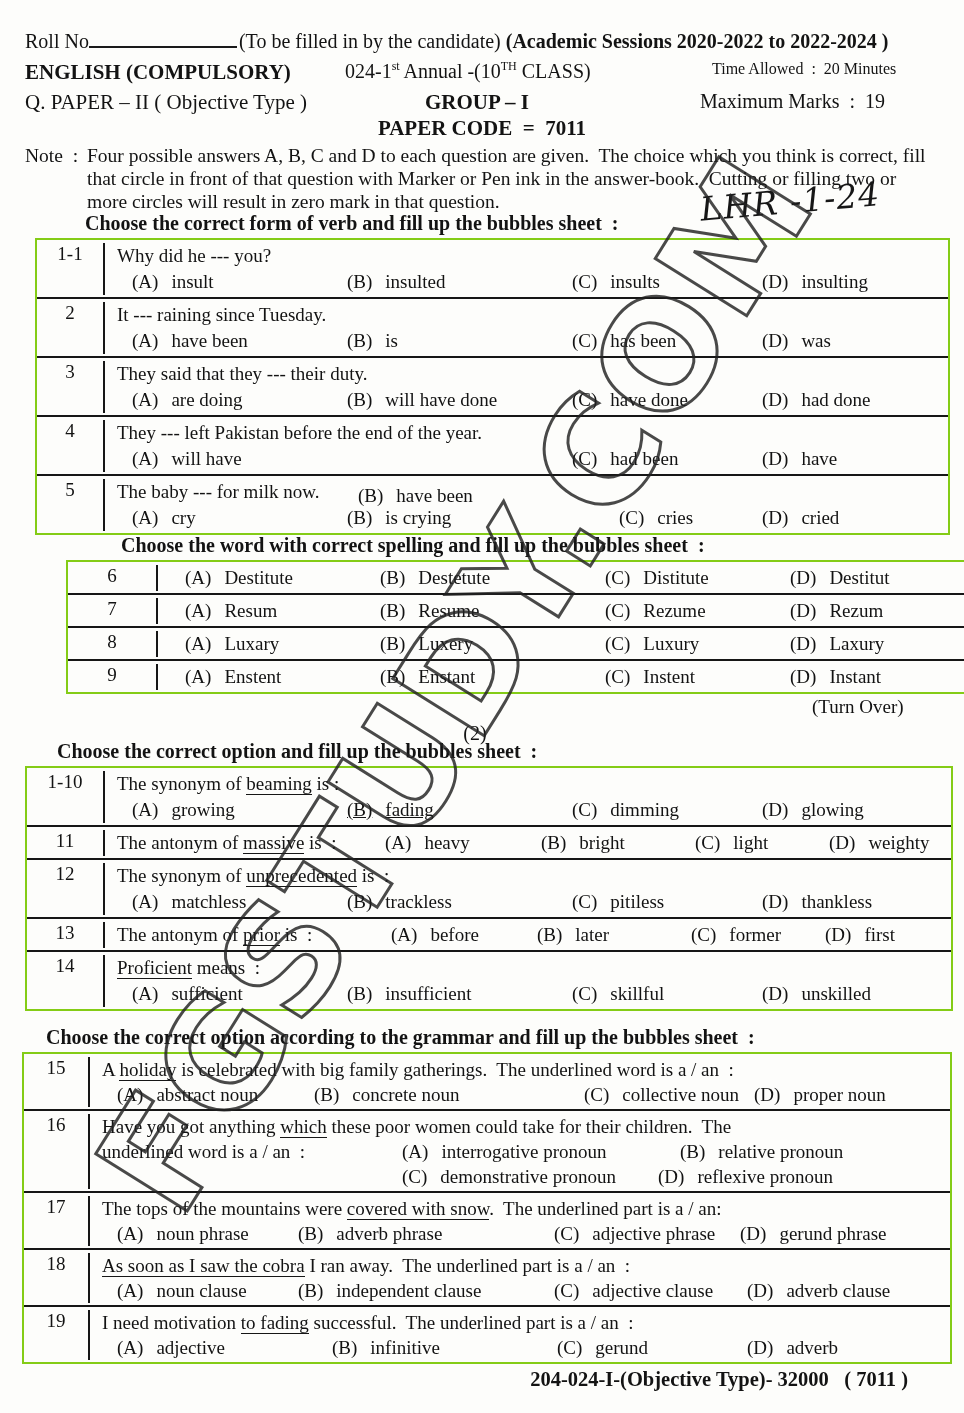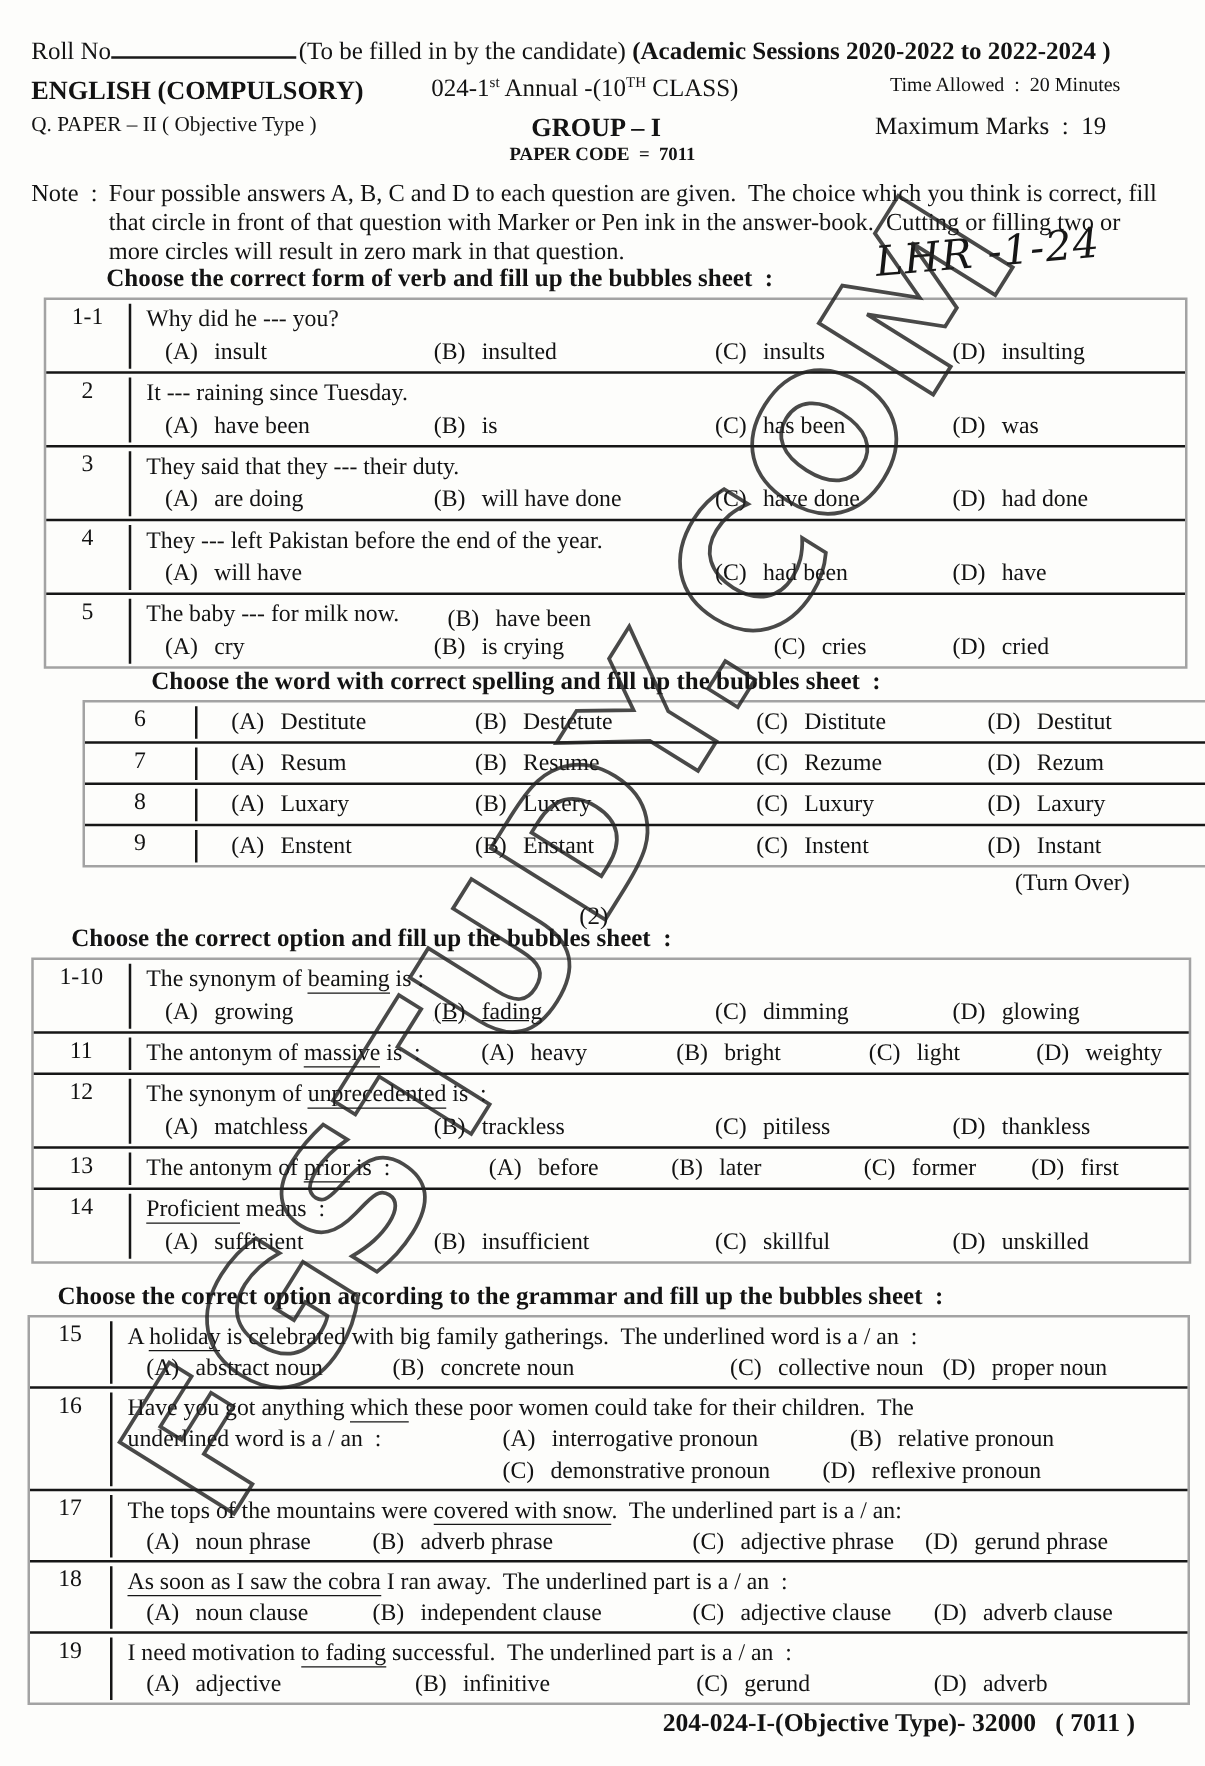--- a/index.html
+++ b/index.html
@@ -10,44 +10,44 @@
   .b{font-weight:bold;}
   sup{font-size:12px;line-height:0;}
   
   .l1{position:absolute;top:30px;left:25px;width:930px;font-size:20px;white-space:nowrap;}
   .roll-line{display:inline-block;width:148px;border-bottom:2px solid #1a1a1a;height:15px;margin-right:2px;}
   .l2,.l3{position:absolute;left:0;width:100%;height:28px;padding-left:18px;}
   .l2{top:60px;} .l3{top:90px;}
   .subject{position:absolute;left:25px;font-size:21px;font-weight:bold;white-space:nowrap;}
   .exam{position:absolute;left:345px;font-size:20px;white-space:nowrap;}
   .time{position:absolute;left:696px;font-size:16px;white-space:nowrap;margin-left:16px;}
-  .paper{position:absolute;left:25px;font-size:17px;white-space:nowrap;}
+  .paper{position:absolute;left:25px;font-size:21px;white-space:nowrap;}
   .group{position:absolute;left:425px;font-size:21px;font-weight:bold;white-space:nowrap;}
   .marks{position:absolute;left:700px;font-size:20px;white-space:nowrap;}
-  .l4{position:absolute;top:116px;left:0;width:100%;text-align:center;font-size:15px;font-weight:bold;}
+  .l4{position:absolute;top:116px;left:0;width:100%;text-align:center;font-size:21px;font-weight:bold;}
   .note{position:absolute;top:144px;left:25px;width:908px;font-size:19.5px;line-height:23px;}
   .note-label{display:inline-block;width:62px;vertical-align:top;}
   .note-text{display:inline-block;width:840px;vertical-align:top;}
   
   .hand{
     position:absolute;top:182px;left:700px;font-size:33px;font-style:italic;
     font-family:"DejaVu Serif",serif;transform:rotate(-5deg);letter-spacing:1px;color:#161616;
   }
   
   .section{position:absolute;}
   .s0{top:212px;left:35px;width:915px;}
   .s1{top:534px;left:30px;width:920px;padding-left:36px;}
   .s2{top:740px;left:25px;width:928px;}
   .s3{top:1026px;left:22px;width:930px;}
   .sec-title{font-weight:bold;font-size:20px;margin-bottom:3px;white-space:nowrap;}
   .s0 .sec-title{padding-left:50px;}
   .s1 .sec-title{padding-left:55px;}
   .s2 .sec-title{padding-left:32px;}
   .s3 .sec-title{padding-left:24px;}
-  .q-table{border:2px solid #a3a3a3;}
+  .q-table{border:2px solid #84cc16;}
   .q-row{display:flex;border-top:2px solid #161616;padding:3px 0 2px 0;}
   .q-row:first-child{border-top:none;}
   .q-num{flex:0 0 66px;text-align:center;font-size:19px;}
   .s1 .q-num{flex-basis:88px;}
   .s2 .q-num{flex-basis:76px;}
   .s3 .q-num{flex-basis:64px;}
   .q-content{flex:1;position:relative;border-left:2px solid #161616;padding-left:12px;padding-right:4px;}
   .q-line{position:relative;height:26px;line-height:26px;font-size:19px;white-space:nowrap;}
   .s3 .q-line{height:25px;line-height:25px;}
   .abs{position:absolute;top:0;white-space:nowrap;}

